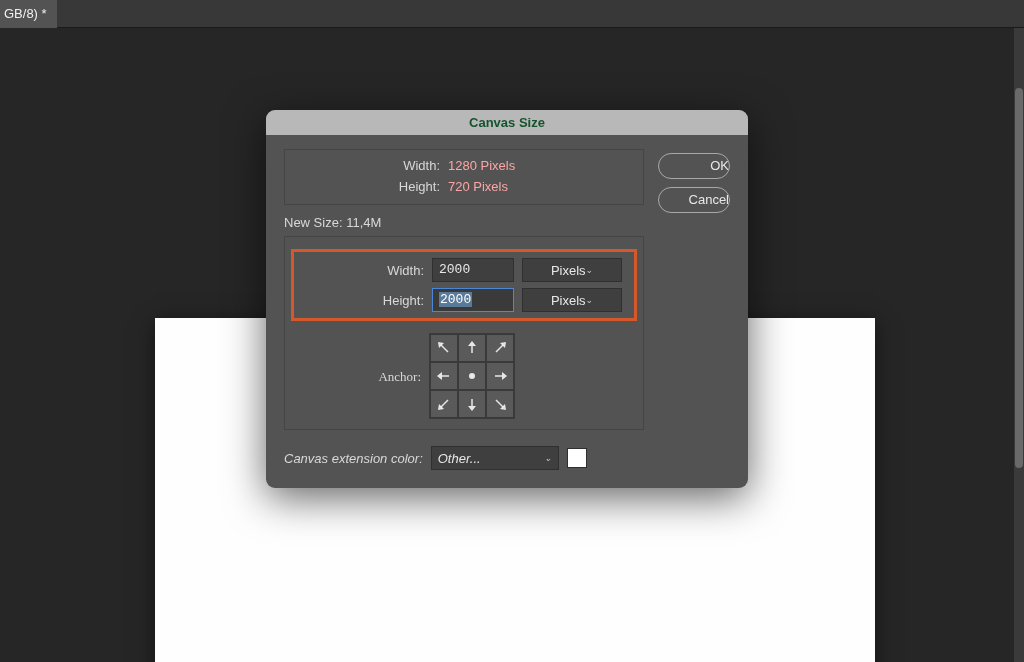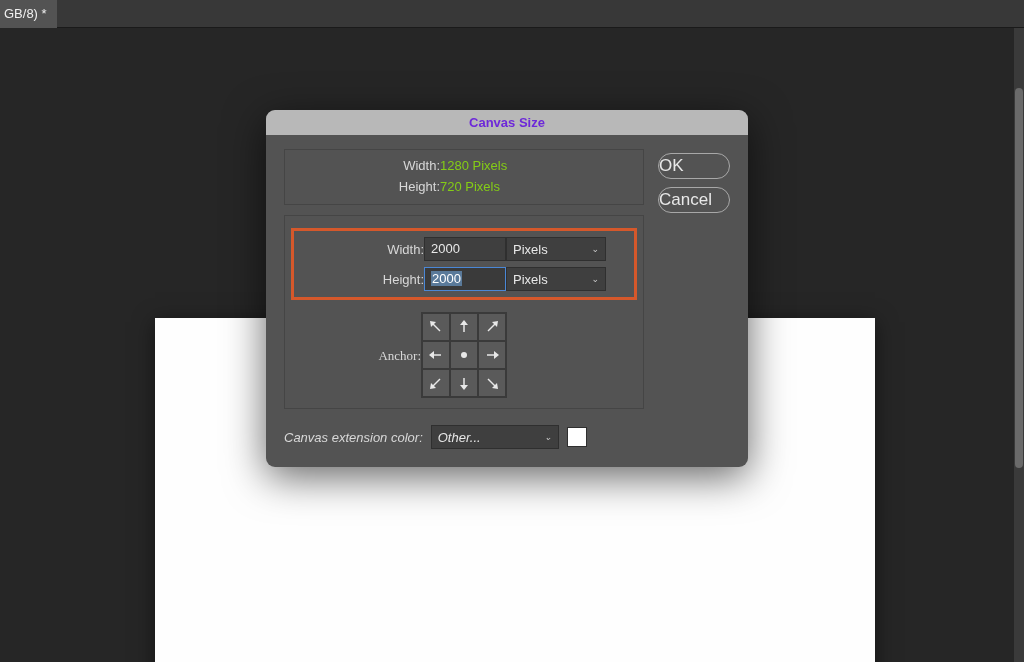--- a/index.html
+++ b/index.html
@@ -66,21 +66,21 @@
       top: 110px;
       left: 266px;
       width: 482px;
       background: #535353;
       border-radius: 9px;
       box-shadow: 0 10px 40px rgba(0,0,0,0.6);
       overflow: hidden;
     }
     .dialog-title {
       background: #b8b8b8;
-      color: #6d28d9;
+      color: #14532d;
       text-align: center;
       font-weight: bold;
       font-size: 13px;
       height: 25px;
       line-height: 25px;
     }
     .dialog-body {
       padding: 14px 18px 18px 18px;
       position: relative;
     }
@@ -94,64 +94,66 @@
     }
     .inset-box {
       border: 1px solid #454545;
       padding: 8px 10px 10px 10px;
       margin-bottom: 10px;
     }
     .row {
       display: flex;
       align-items: center;
       margin-bottom: 6px;
+      gap: 8px;
     }
     .row:last-child { margin-bottom: 0; }
     .row-label {
       width: 145px;
       text-align: right;
       color: #d8d8d8;
     }
     .row-value {
-      color: #84cc16;
+      color: #fca5a5;
     }
     .highlight-box {
       border: 3px solid #d5582b;
       padding: 6px 8px;
       margin-top: 4px;
     }
     .input-field {
       background: #3f3f3f;
       border: 1px solid #2f2f2f;
       color: #e8e8e8;
       font-size: 13px;
       padding: 3px 6px;
       width: 82px;
       height: 24px;
+      font-family: Liberation Mono, monospace;
     }
     .input-field.focused {
       border: 1px solid #4a87d6;
       background: #3a3a3a;
     }
     .input-field.focused .sel {
       background: #5a7a9a;
       color: #fff;
       padding: 0 1px;
     }
     .select-field {
       background: #3f3f3f;
       border: 1px solid #2f2f2f;
       color: #e8e8e8;
       font-size: 13px;
       padding: 3px 6px;
       width: 100px;
       height: 24px;
       display: flex;
       align-items: center;
-      justify-content: space-between;
+      justify-content: center;
     }
     .select-caret {
       font-size: 9px;
       color: #ccc;
     }
     .checkbox {
       width: 15px;
       height: 15px;
       border: 1px solid #8a8a8a;
       background: #4a4a4a;
@@ -176,22 +178,22 @@
     .anchor-cell svg { display: block; }
     .btn {
       position: absolute;
       right: 18px;
       width: 72px;
       height: 26px;
       border: 1px solid #a8a8a8;
       border-radius: 13px;
       background: transparent;
       color: #e8e8e8;
-      font-size: 17px;
-      text-align: left;
+      font-size: 13px;
+      text-align: right;
       line-height: 24px;
       cursor: pointer;
     }
     .btn-ok { top: 18px; border-width: 1.5px; }
     .btn-cancel { top: 52px; }
     .ext-row {
       display: flex;
       align-items: center;
       gap: 8px;
       margin-top: 16px;
@@ -247,20 +249,21 @@
         <div class="row">
           <div class="row-label">Width:</div>
           <div class="row-value">1280 Pixels</div>
         </div>
         <div class="row">
           <div class="row-label">Height:</div>
           <div class="row-value">720 Pixels</div>
         </div>
       </div>
 
+      <div class="section-label">New Size: 11,4M</div>
       <div class="inset-box" style="padding:8px 6px 10px 6px;">
         <div class="highlight-box">
           <div class="row">
             <div class="row-label" style="width:122px;">Width:</div>
             <div class="input-field"><span>2000</span></div>
             <div class="select-field">
               <span>Pixels</span>
               <span class="select-caret">⌄</span>
             </div>
           </div>

